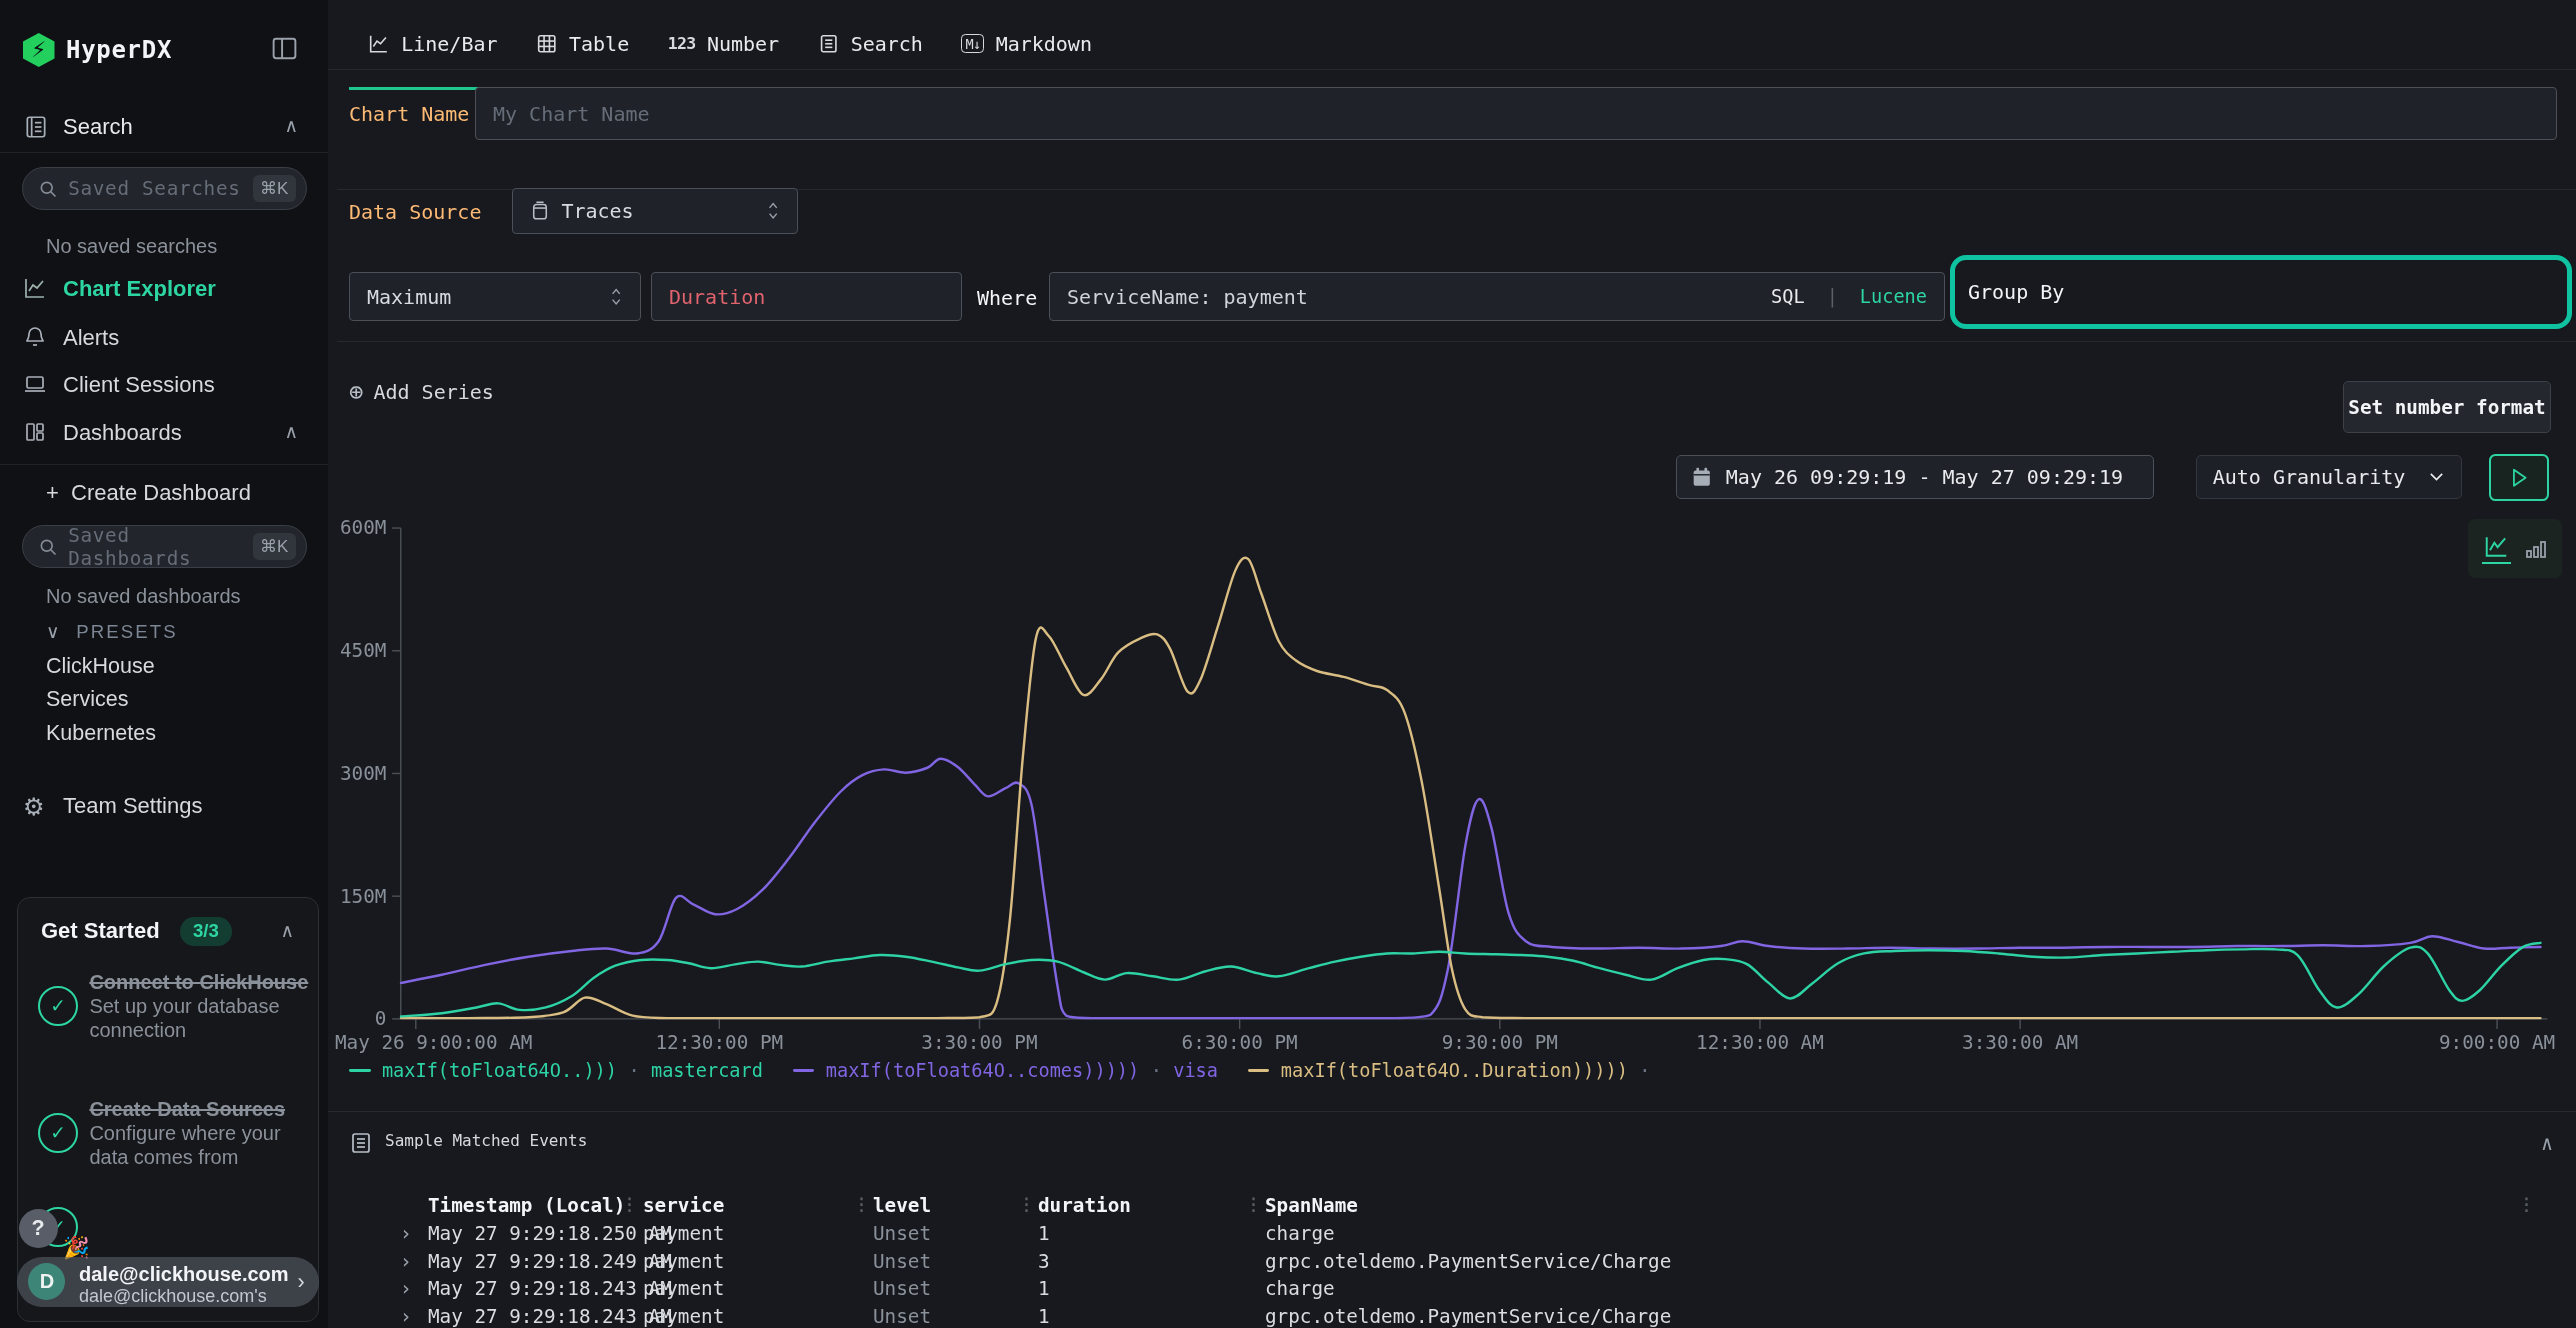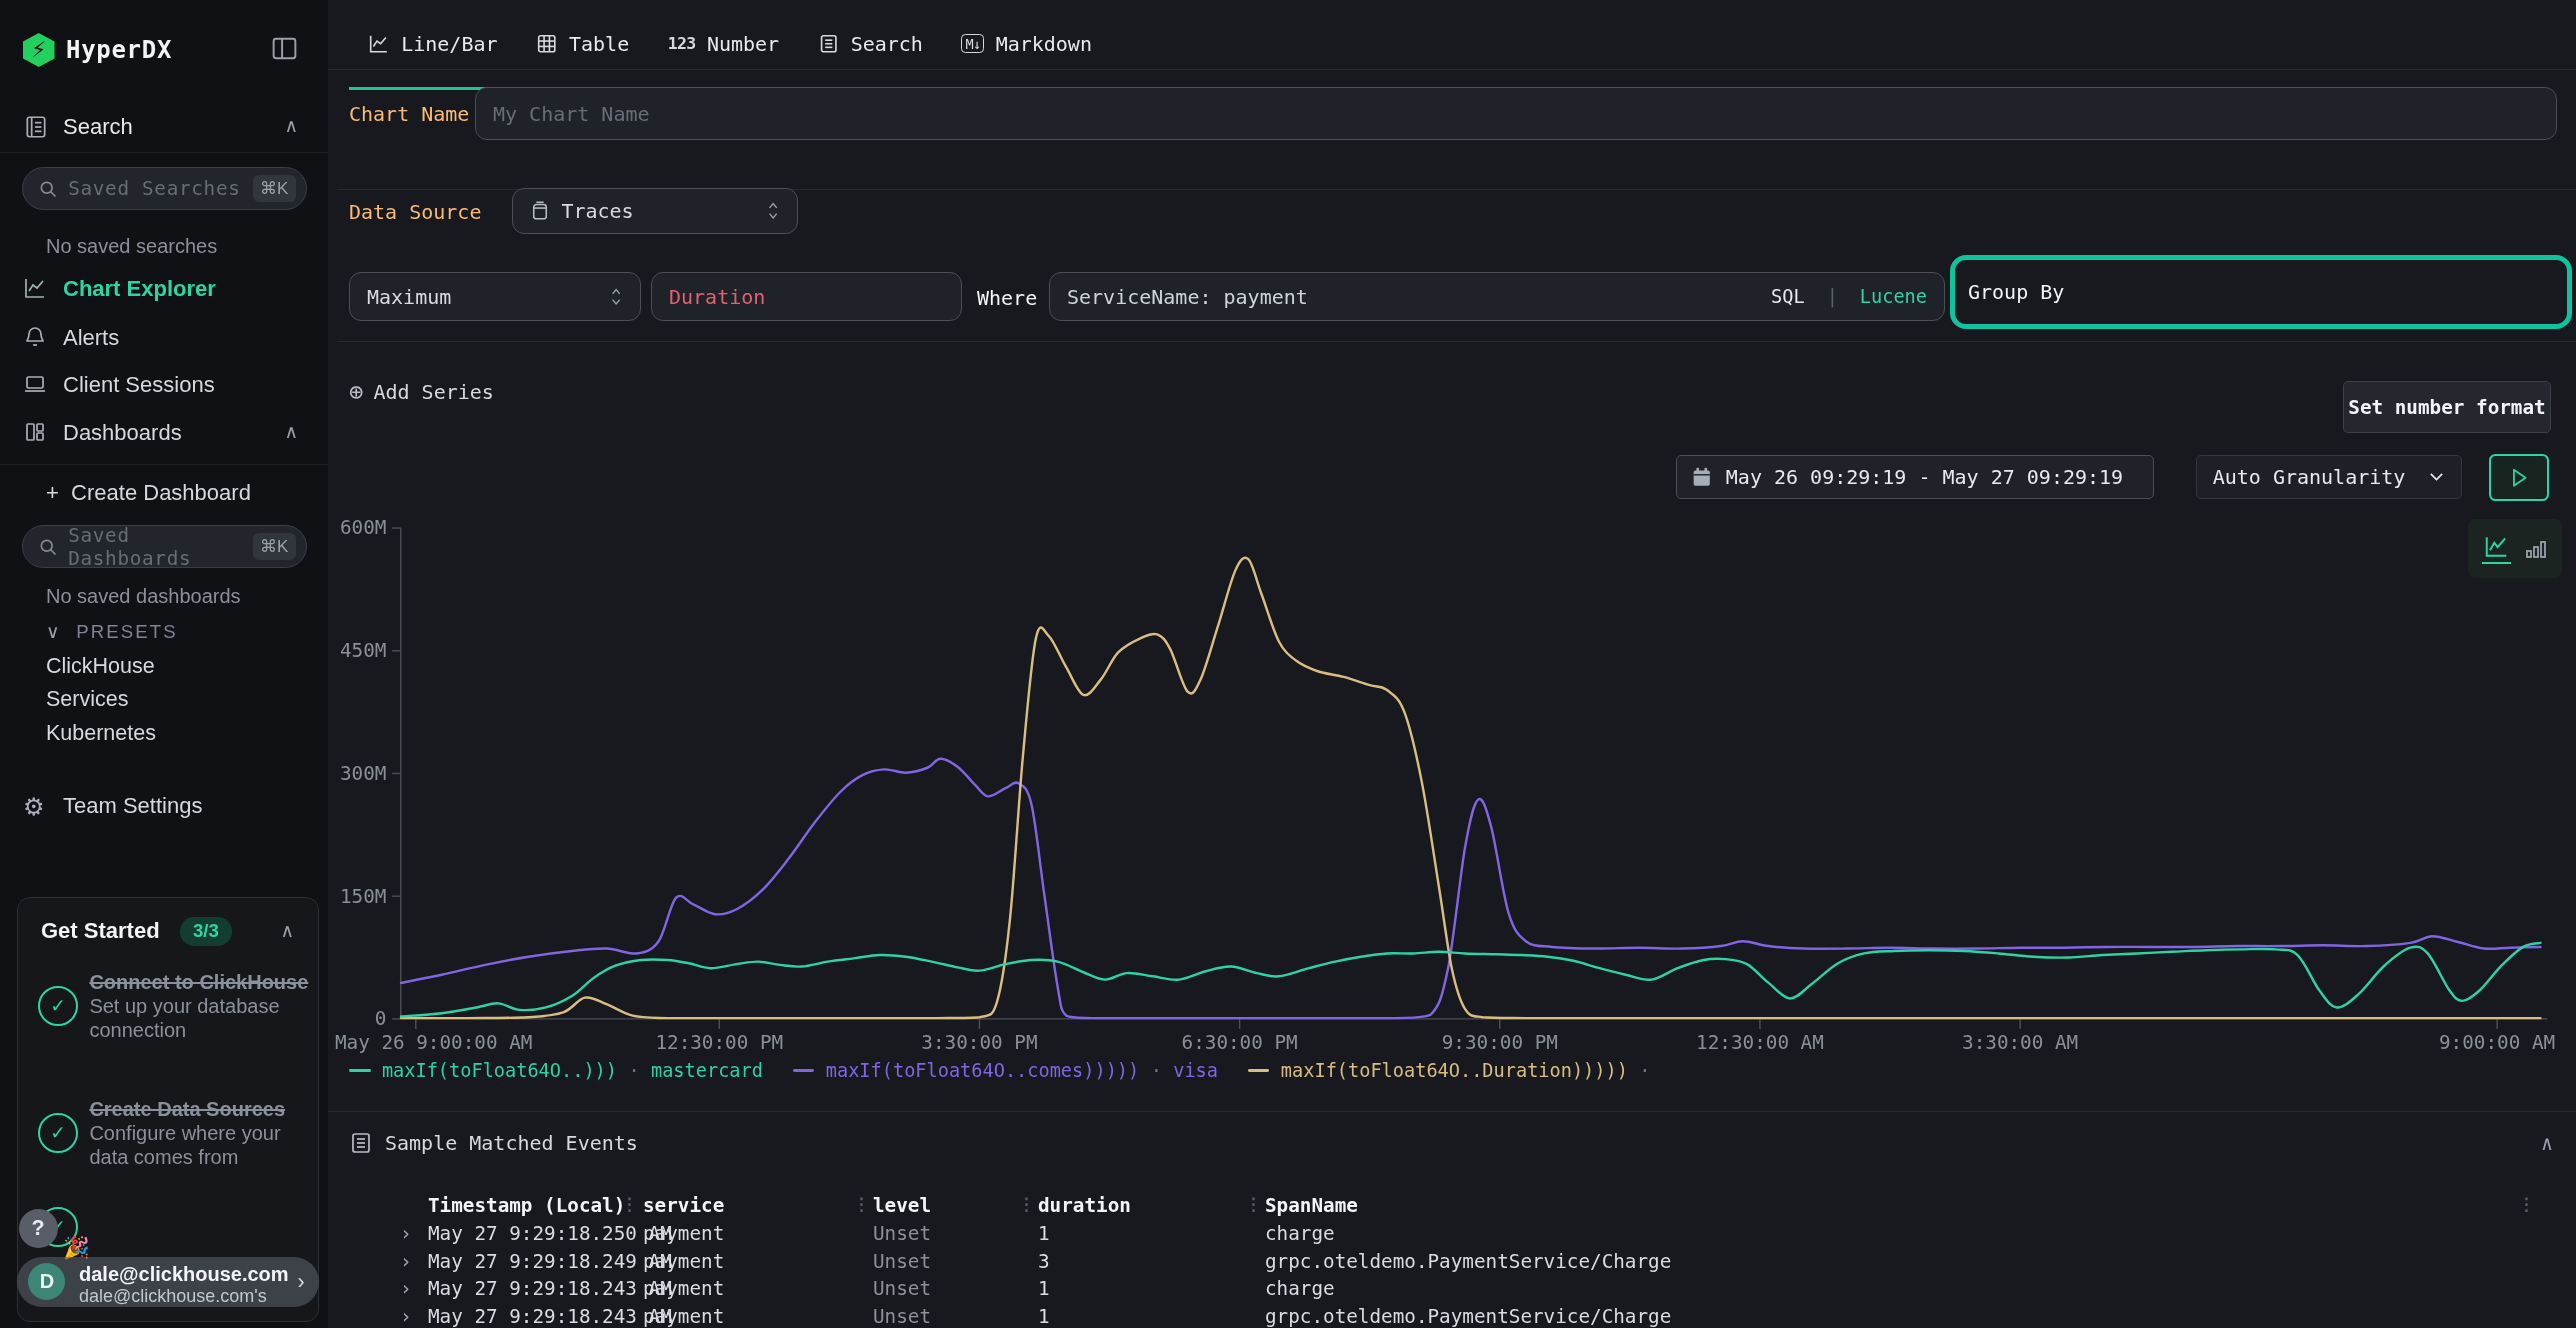--- a/index.html
+++ b/index.html
@@ -60,21 +60,21 @@
   .main{position:absolute;left:328px;top:0;width:2248px;height:1328px;background:#17191e;}
   .tabbar{position:absolute;left:0;top:0;width:100%;height:70px;border-bottom:1.4px solid #262a30;display:flex;padding-left:21px;box-sizing:border-box;}
   .tab{height:90px;display:flex;align-items:center;padding:0 19.3px;font-size:20px;color:#e8eaed;cursor:pointer;
     border-bottom:3.6px solid transparent;box-sizing:border-box;}
   .tab .tic{margin-right:11.4px;display:flex;align-items:center;color:#d6dade;}
   .tab.active{border-bottom-color:#1fc78f;}
   .numglyph{font-size:16.5px;font-weight:bold;letter-spacing:-0.7px;}
   .mdglyph{border:1.4px solid #d6dade;border-radius:4.3px;font-size:13.6px;padding:0.7px 2.9px;letter-spacing:-0.7px;}
 
   .flabel{position:absolute;font-size:20px;color:#fdba74;}
-  .finput{position:absolute;background:#1f2228;border:1.4px solid #4a4f58;border-radius:12px;box-sizing:border-box;
+  .finput{position:absolute;background:#1f2228;border:1.4px solid #4a4f58;border-radius:4px;box-sizing:border-box;
     display:flex;align-items:center;padding:0 17px;font-size:20px;color:#d8dce2;}
   .placeholder{color:#666d78;}
   .updown{margin-left:auto;display:flex;flex-direction:column;color:#9aa1ab;}
   .dividerM{position:absolute;left:8.6px;right:0;height:1.4px;background:#262a30;}
 
   .red{color:#e0636e;}
   .grn{color:#2dd5a2;}
   .str{color:#9ec97f;}
   .pipe{color:#5b6169;}
   .sqltag{margin-left:auto;font-size:18.6px;color:#e8eaed;display:flex;gap:22px;align-items:flex-end;}
@@ -103,21 +103,21 @@
   .cticks .br{color:#9aa1ab;display:flex;cursor:pointer;}
 
   .legend{position:absolute;left:21px;top:1055px;height:31.5px;display:flex;align-items:center;font-size:18.6px;gap:11.4px;white-space:nowrap;}
   .lg-dash{display:inline-block;width:21.5px;height:2.9px;border-radius:1.4px;}
   .lg-dot{color:#6b7280;}
   .lg-gap{width:7.2px;}
 
   .events-top{position:absolute;left:0;top:1111px;width:100%;height:1.4px;background:#262a30;}
   .ev-head{position:absolute;left:0;top:1125px;width:100%;height:37px;}
   .ev-head .ic{position:absolute;left:21px;top:5.7px;width:24px;height:24px;color:#b8bec7;}
-  .ev-head .lb{position:absolute;left:57px;top:6.4px;font-size:20px;color:#d6dade;}
+  .ev-head .lb{position:absolute;left:57px;top:6.4px;font-size:16px;color:#d6dade;}
   .ev-head .chev{position:absolute;right:23px;top:5.7px;font-size:20px;}
 
   .trow{position:absolute;left:0;width:100%;height:28px;font-size:19.3px;color:#d9dde2;}
   .trow>div{position:absolute;top:2.9px;white-space:nowrap;}
   .thead{font-weight:bold;color:#f2f4f7;}
   .c-exp{left:72px;color:#9aa1ab;}
   .c-ts{left:100px;}
   .c-svc{left:315px;}
   .c-lvl{left:545px;}
   .c-dur{left:710px;}

